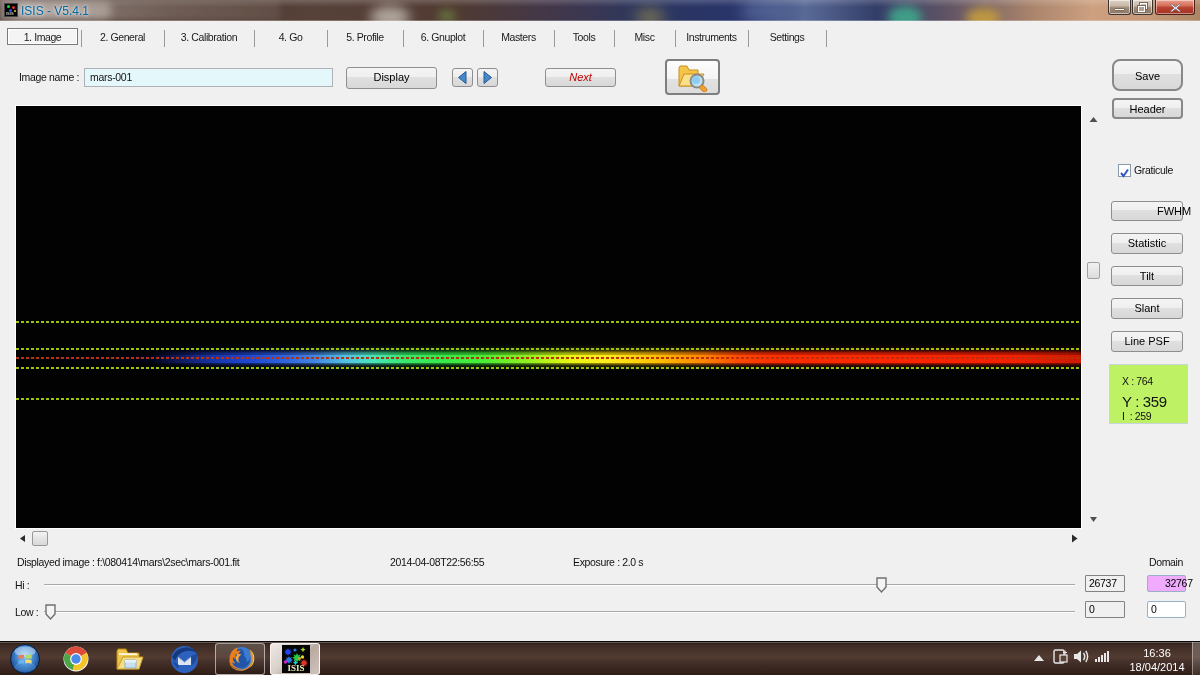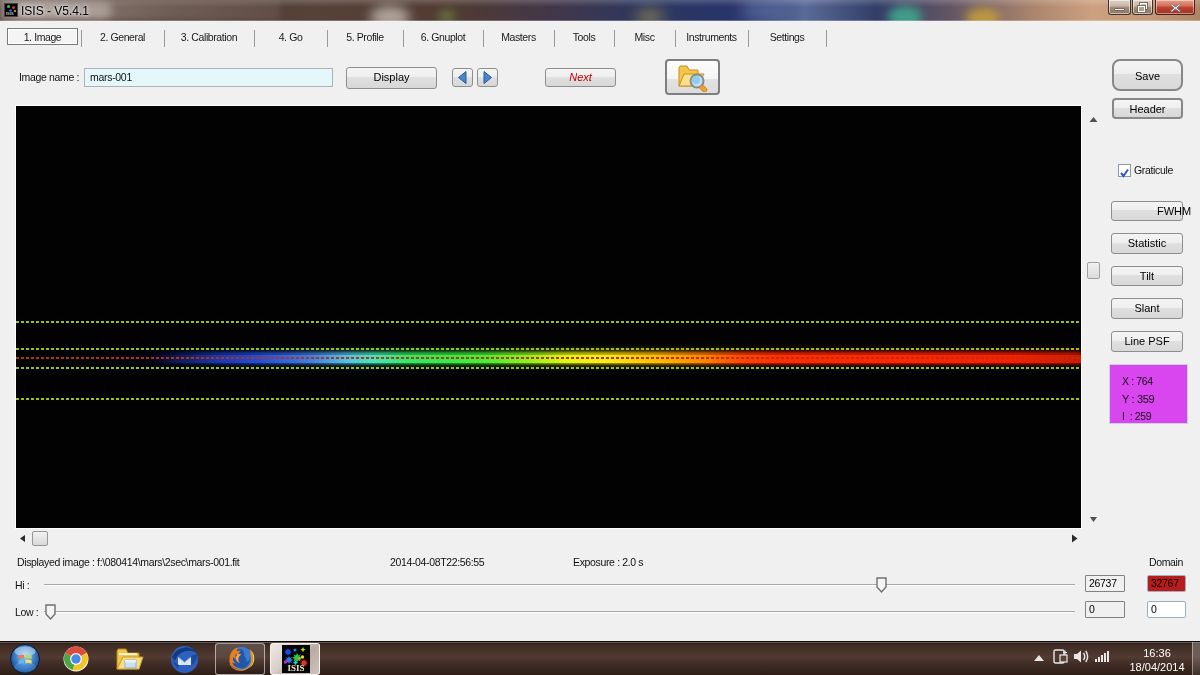--- a/index.html
+++ b/index.html
@@ -32,21 +32,21 @@
   <div class="abs" style="left:0;bottom:0;width:1200px;height:1px;background:rgba(255,255,255,.25);"></div>
 </div>
 
 <div class="abs" style="left:4px;top:3px;width:14px;height:14px;background:#000;border:1px solid #444;">
   <div class="abs" style="left:2px;top:1px;width:3px;height:3px;background:#2fd12f;border-radius:50%;"></div>
   <div class="abs" style="left:7px;top:2px;width:3px;height:3px;background:#e23030;border-radius:50%;"></div>
   <div class="abs" style="left:4px;top:5px;width:3px;height:3px;background:#3050e2;border-radius:50%;"></div>
   <div class="abs" style="left:9px;top:6px;width:2px;height:2px;background:#e2d330;border-radius:50%;"></div>
   <div class="abs" style="left:1px;top:8px;width:10px;height:4px;color:#fff;font-size:4px;line-height:4px;">ISIS</div>
 </div>
-<div class="abs" style="left:21px;top:4px;font-size:12px;color:#000000;text-shadow:0 0 3px rgba(255,255,255,.9),0 0 6px rgba(255,255,255,.7);">ISIS - V5.4.1</div>
+<div class="abs" style="left:21px;top:4px;font-size:12px;color:#0369a1;text-shadow:0 0 3px rgba(255,255,255,.9),0 0 6px rgba(255,255,255,.7);">ISIS - V5.4.1</div>
 
 <div class="abs" style="left:1108px;top:0;width:23px;height:15px;border:1px solid #3c3430;border-top:none;border-radius:0 0 3px 3px;background:linear-gradient(#ded2c4 0%,#c9b9a8 40%,#a08a76 55%,#8d7663 100%);box-shadow:inset 0 0 0 1px rgba(255,255,255,.55);">
   <div class="abs" style="left:5px;top:8px;width:11px;height:3px;background:#fff;border:1px solid #7a6a5c;border-radius:1px;"></div>
 </div>
 <div class="abs" style="left:1132px;top:0;width:21px;height:15px;border:1px solid #3c3430;border-top:none;border-radius:0 0 3px 3px;background:linear-gradient(#ded2c4 0%,#c9b9a8 40%,#a08a76 55%,#8d7663 100%);box-shadow:inset 0 0 0 1px rgba(255,255,255,.55);">
   <div class="abs" style="left:7px;top:3px;width:7px;height:6px;border:1px solid #fff;background:rgba(200,190,180,.3);box-shadow:0 0 0 1px #7a6a5c;"></div>
   <div class="abs" style="left:5px;top:6px;width:7px;height:6px;border:1px solid #fff;background:#b0a090;box-shadow:0 0 0 1px #7a6a5c;"></div>
 </div>
 <div class="abs" style="left:1155px;top:0;width:40px;height:15px;border:1px solid #4a2018;border-top:none;border-radius:0 0 3px 3px;background:linear-gradient(#e9a08c 0%,#d4705a 40%,#b94130 55%,#a33322 100%);box-shadow:inset 0 0 0 1px rgba(255,255,255,.45);">
   <svg class="abs" style="left:14px;top:3px;" width="11" height="10" viewBox="0 0 11 10">
@@ -108,23 +108,23 @@
   <svg width="11" height="11" viewBox="0 0 11 11">
       <path d="M2 5 L4.5 8 L9 1.5" fill="none" stroke="#3558c8" stroke-width="2"></path>
     </svg>
 </div>
 <div class="abs" style="left:1134px;top:164px;font-size:10.5px;letter-spacing:-0.35px;color:#111;">Graticule</div>
 <div class="btn" style="left:1111px;top:201px;width:72px;height:20px;line-height:18px;padding-left:45px;">FWHM</div>
 <div class="btn" style="left:1111px;top:233px;width:72px;height:21px;line-height:19px;">Statistic</div>
 <div class="btn" style="left:1111px;top:266px;width:72px;height:20px;line-height:18px;">Tilt</div>
 <div class="btn" style="left:1111px;top:298px;width:72px;height:21px;line-height:19px;">Slant</div>
 <div class="btn" style="left:1111px;top:331px;width:72px;height:21px;line-height:19px;">Line PSF</div>
-<div class="abs" style="left:1109px;top:364px;width:79px;height:60px;border:1px solid #c8d4dc;background:#d946ef;">
+<div class="abs" style="left:1109px;top:364px;width:79px;height:60px;border:1px solid #c8d4dc;background:#bef264;">
   <div class="abs" style="left:12px;top:10px;font-size:10.5px;letter-spacing:-0.35px;color:#111;">X : 764</div>
-  <div class="abs" style="left:12px;top:28px;font-size:11px;letter-spacing:-0.35px;color:#111;">Y : 359</div>
+  <div class="abs" style="left:12px;top:28px;font-size:15px;letter-spacing:-0.35px;color:#111;">Y : 359</div>
   <div class="abs" style="left:12px;top:45px;font-size:10.5px;letter-spacing:-0.35px;color:#111;">I&nbsp;&nbsp;: 259</div>
 </div>
 
 <div class="abs" style="left:15px;top:105px;width:1067px;height:424px;background:#fff;"></div>
 <div class="abs" id="imgarea" style="left:16px;top:106px;width:1065px;height:422px;background:#020202;overflow:hidden;">
 
   <div class="abs" style="left:0;top:243px;width:1065px;height:17px;opacity:.28;filter:blur(2.5px);
     background:linear-gradient(90deg,#000 0%,#00010a 12.5%,#0c1650 15.5%,#16329e 19%,#1c42c0 22%,#2858cc 25%,#3a78d4 28%,#48b4d8 31%,#40d8ac 33.5%,#30dc60 36.5%,#2ede42 40%,#40e232 44%,#86e81e 48%,#dcec0e 52%,#f8dc04 55.5%,#ffb800 60%,#ff7c00 64.5%,#ff4000 68%,#ff2800 71.5%,#fa2200 83%,#ec1c00 94%,#c41800 100%);"></div>
 
   <div class="abs" style="left:0;top:246px;width:1065px;height:12px;opacity:.7;filter:blur(1px);
@@ -182,21 +182,21 @@
 </div>
 <div class="abs" style="left:15px;top:606px;font-size:10.5px;letter-spacing:-0.35px;color:#111;">Low :</div>
 <div class="abs" style="left:44px;top:611px;width:1031px;height:1px;background:#a8a8a8;box-shadow:0 1px 0 #fdfdfd;"></div>
 <div class="abs" style="left:45px;top:604px;width:11px;height:16px;">
   <svg width="11" height="16">
       <path d="M1 1 H10 V10 L5.5 15 L1 10 Z" fill="#f4f4f4" stroke="#707070" stroke-width="1.4"></path>
     </svg>
 </div>
 
 <div class="abs" style="left:1085px;top:575px;width:40px;height:17px;background:#f0f0f0;border:1px solid #828282;border-radius:1px;font-size:10.5px;letter-spacing:-0.3px;line-height:15px;padding-left:3px;">26737</div>
-<div class="abs" style="left:1147px;top:575px;width:39px;height:17px;background:#b91c1c;border:1px solid #9ab0c6;border-radius:2px;font-size:10.5px;letter-spacing:-0.3px;line-height:15px;padding-left:3px;">32767</div>
+<div class="abs" style="left:1147px;top:575px;width:39px;height:17px;background:#f0abfc;border:1px solid #9ab0c6;border-radius:2px;font-size:10.5px;letter-spacing:-0.3px;line-height:15px;padding-left:17px;">32767</div>
 <div class="abs" style="left:1085px;top:601px;width:40px;height:17px;background:#f0f0f0;border:1px solid #828282;border-radius:1px;font-size:10.5px;letter-spacing:-0.3px;line-height:15px;padding-left:3px;">0</div>
 <div class="abs" style="left:1147px;top:601px;width:39px;height:17px;background:#fff;border:1px solid #9ab0c6;border-radius:2px;font-size:10.5px;letter-spacing:-0.3px;line-height:15px;padding-left:3px;">0</div>
 
 <div class="abs" id="taskbar" style="left:0;top:641px;width:1200px;height:34px;
   background:linear-gradient(#241510 0%, #3d2a22 8%, #523b31 45%, #45302a 60%, #2e1d16 100%);border-top:1px solid #0d0805;">
   <div class="abs" style="left:0;top:0;width:1200px;height:1px;background:rgba(255,255,255,.28);"></div>
 
   <svg class="abs" style="left:9px;top:1px;" width="32" height="32" viewBox="0 0 32 32">
     <defs>
       <radialGradient id="orb" cx="50%" cy="40%" r="70%">

